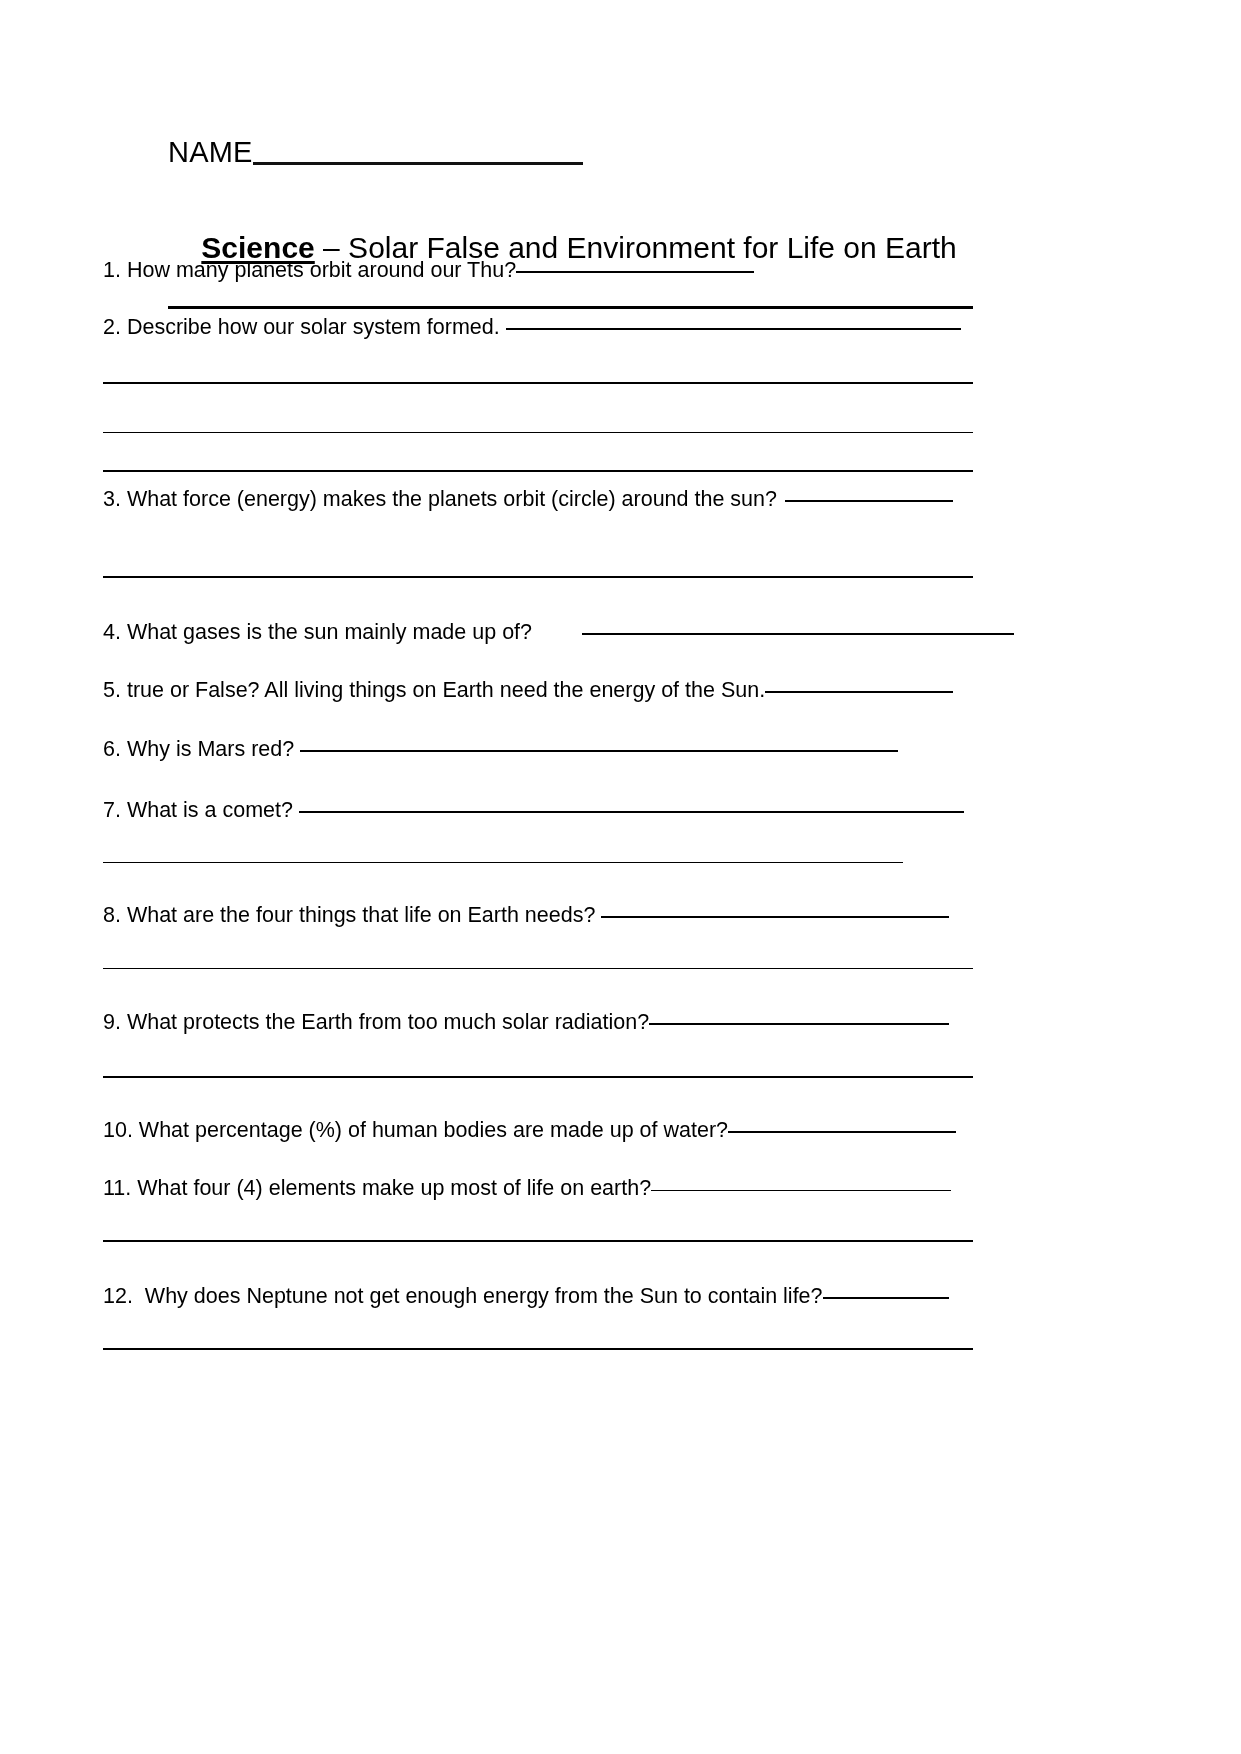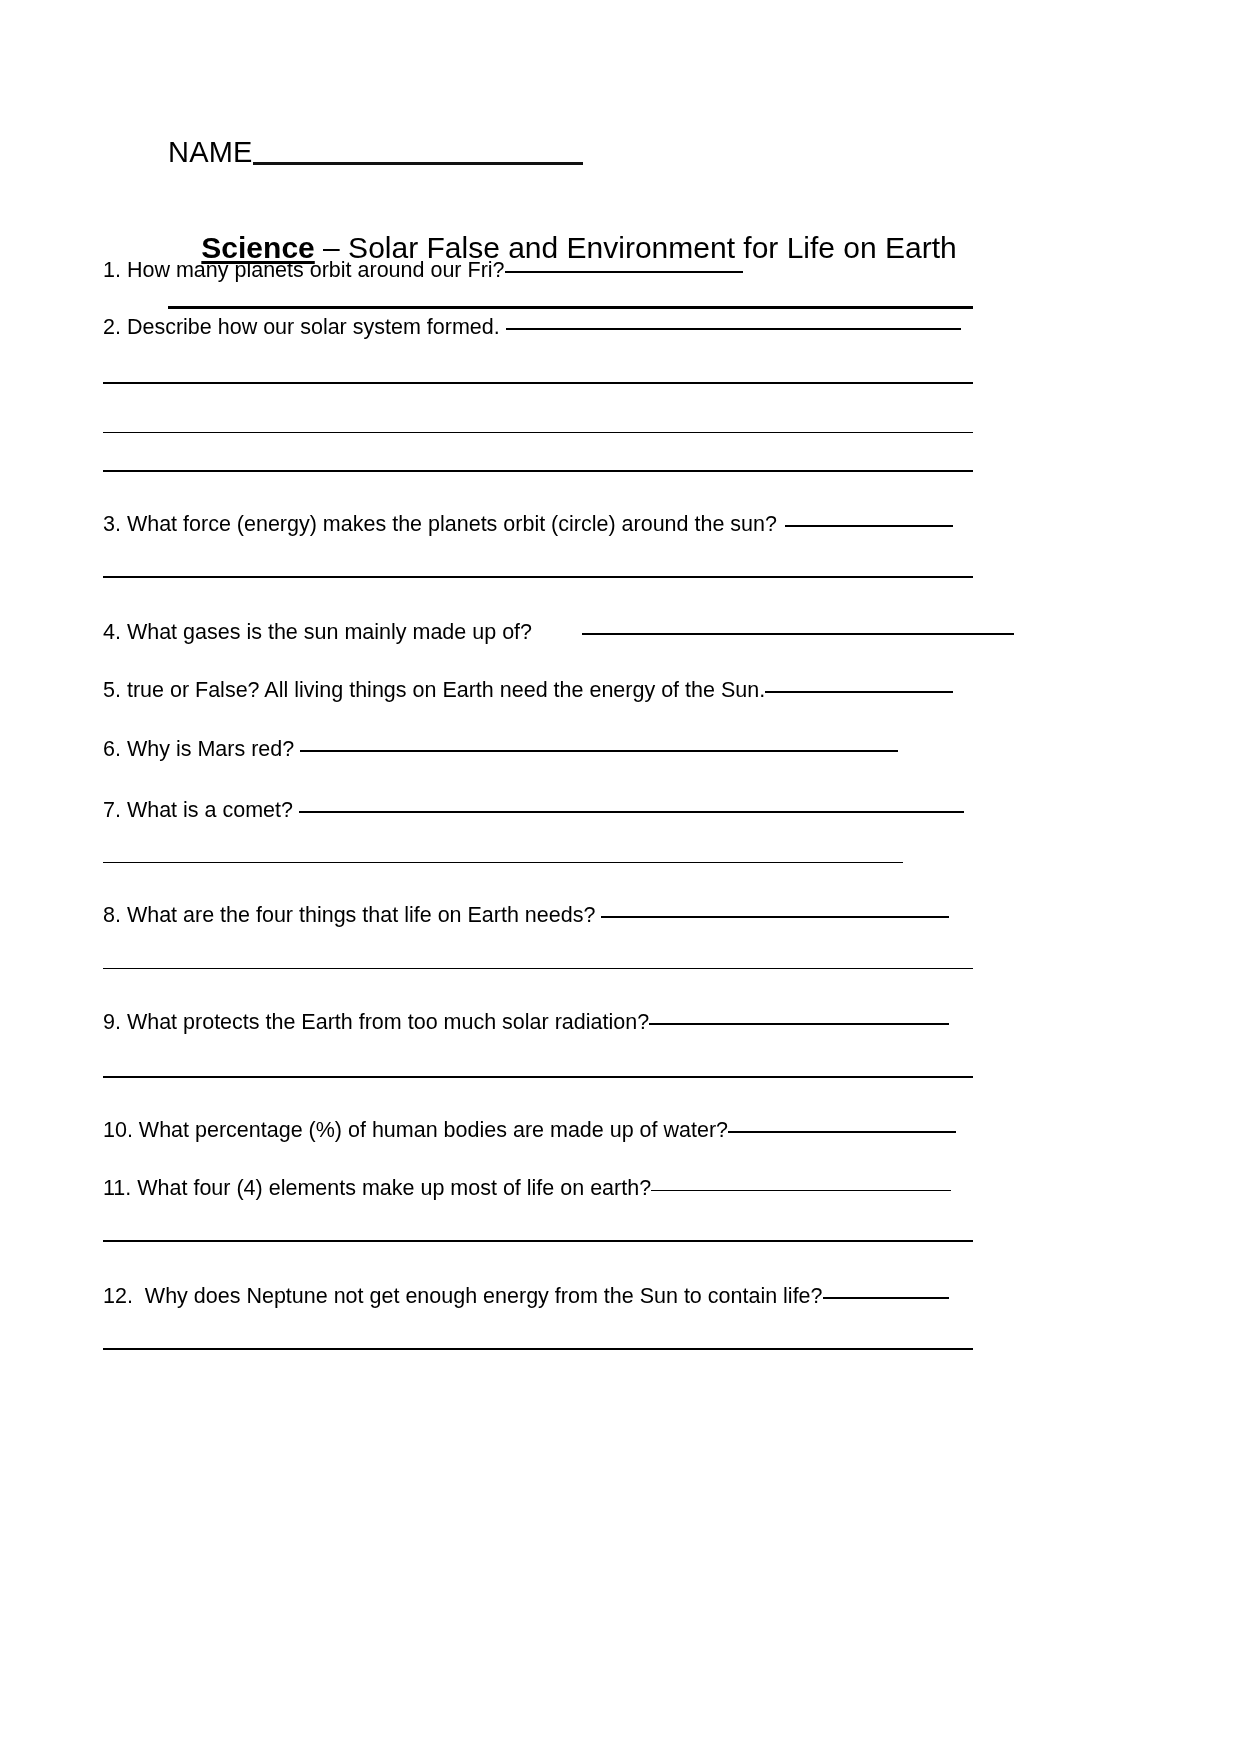--- a/index.html
+++ b/index.html
@@ -95,31 +95,31 @@
 
   <div class="name-row">
     <span>NAME</span><span class="name-rule"></span>
   </div>
 
   <div class="title">
     <span class="subject">Science</span><span class="rest"> – Solar False and Environment for Life on Earth</span>
   </div>
 
   <div class="q" style="top:258px;">
-    <span class="qtext">1. How many planets orbit around our Fri?</span><span class="rule" style="width:238px;"></span>
+    <span class="qtext">1. How many planets orbit around our Thu?</span><span class="rule" style="width:238px;"></span>
   </div>
 
   <div class="q" style="top:315px;justify-content:center;">
     <span class="qtext">2. Describe how our solar system formed. </span><span class="rule" style="width:455px;"></span>
   </div>
   <div class="rule-line" style="top:382px; width:870px;"></div>
   <div class="rule-line thin" style="top:432px; width:870px;"></div>
   <div class="rule-line" style="top:470px; width:870px;"></div>
 
-  <div class="q" style="top:512px;gap:8px;">
+  <div class="q" style="top:487px;gap:8px;">
     <span class="qtext">3. What force (energy) makes the planets orbit (circle) around the sun?</span><span class="rule" style="width:168px;"></span>
   </div>
   <div class="rule-line" style="top:576px; width:870px;"></div>
 
   <div class="q" style="top:620px;gap:44px;">
     <span class="qtext">4. What gases is the sun mainly made up of? </span><span class="rule" style="width:432px;"></span>
   </div>
 
   <div class="q" style="top:678px;">
     <span class="qtext">5. true or False? All living things on Earth need the energy of the Sun.</span><span class="rule" style="width:188px;"></span>

